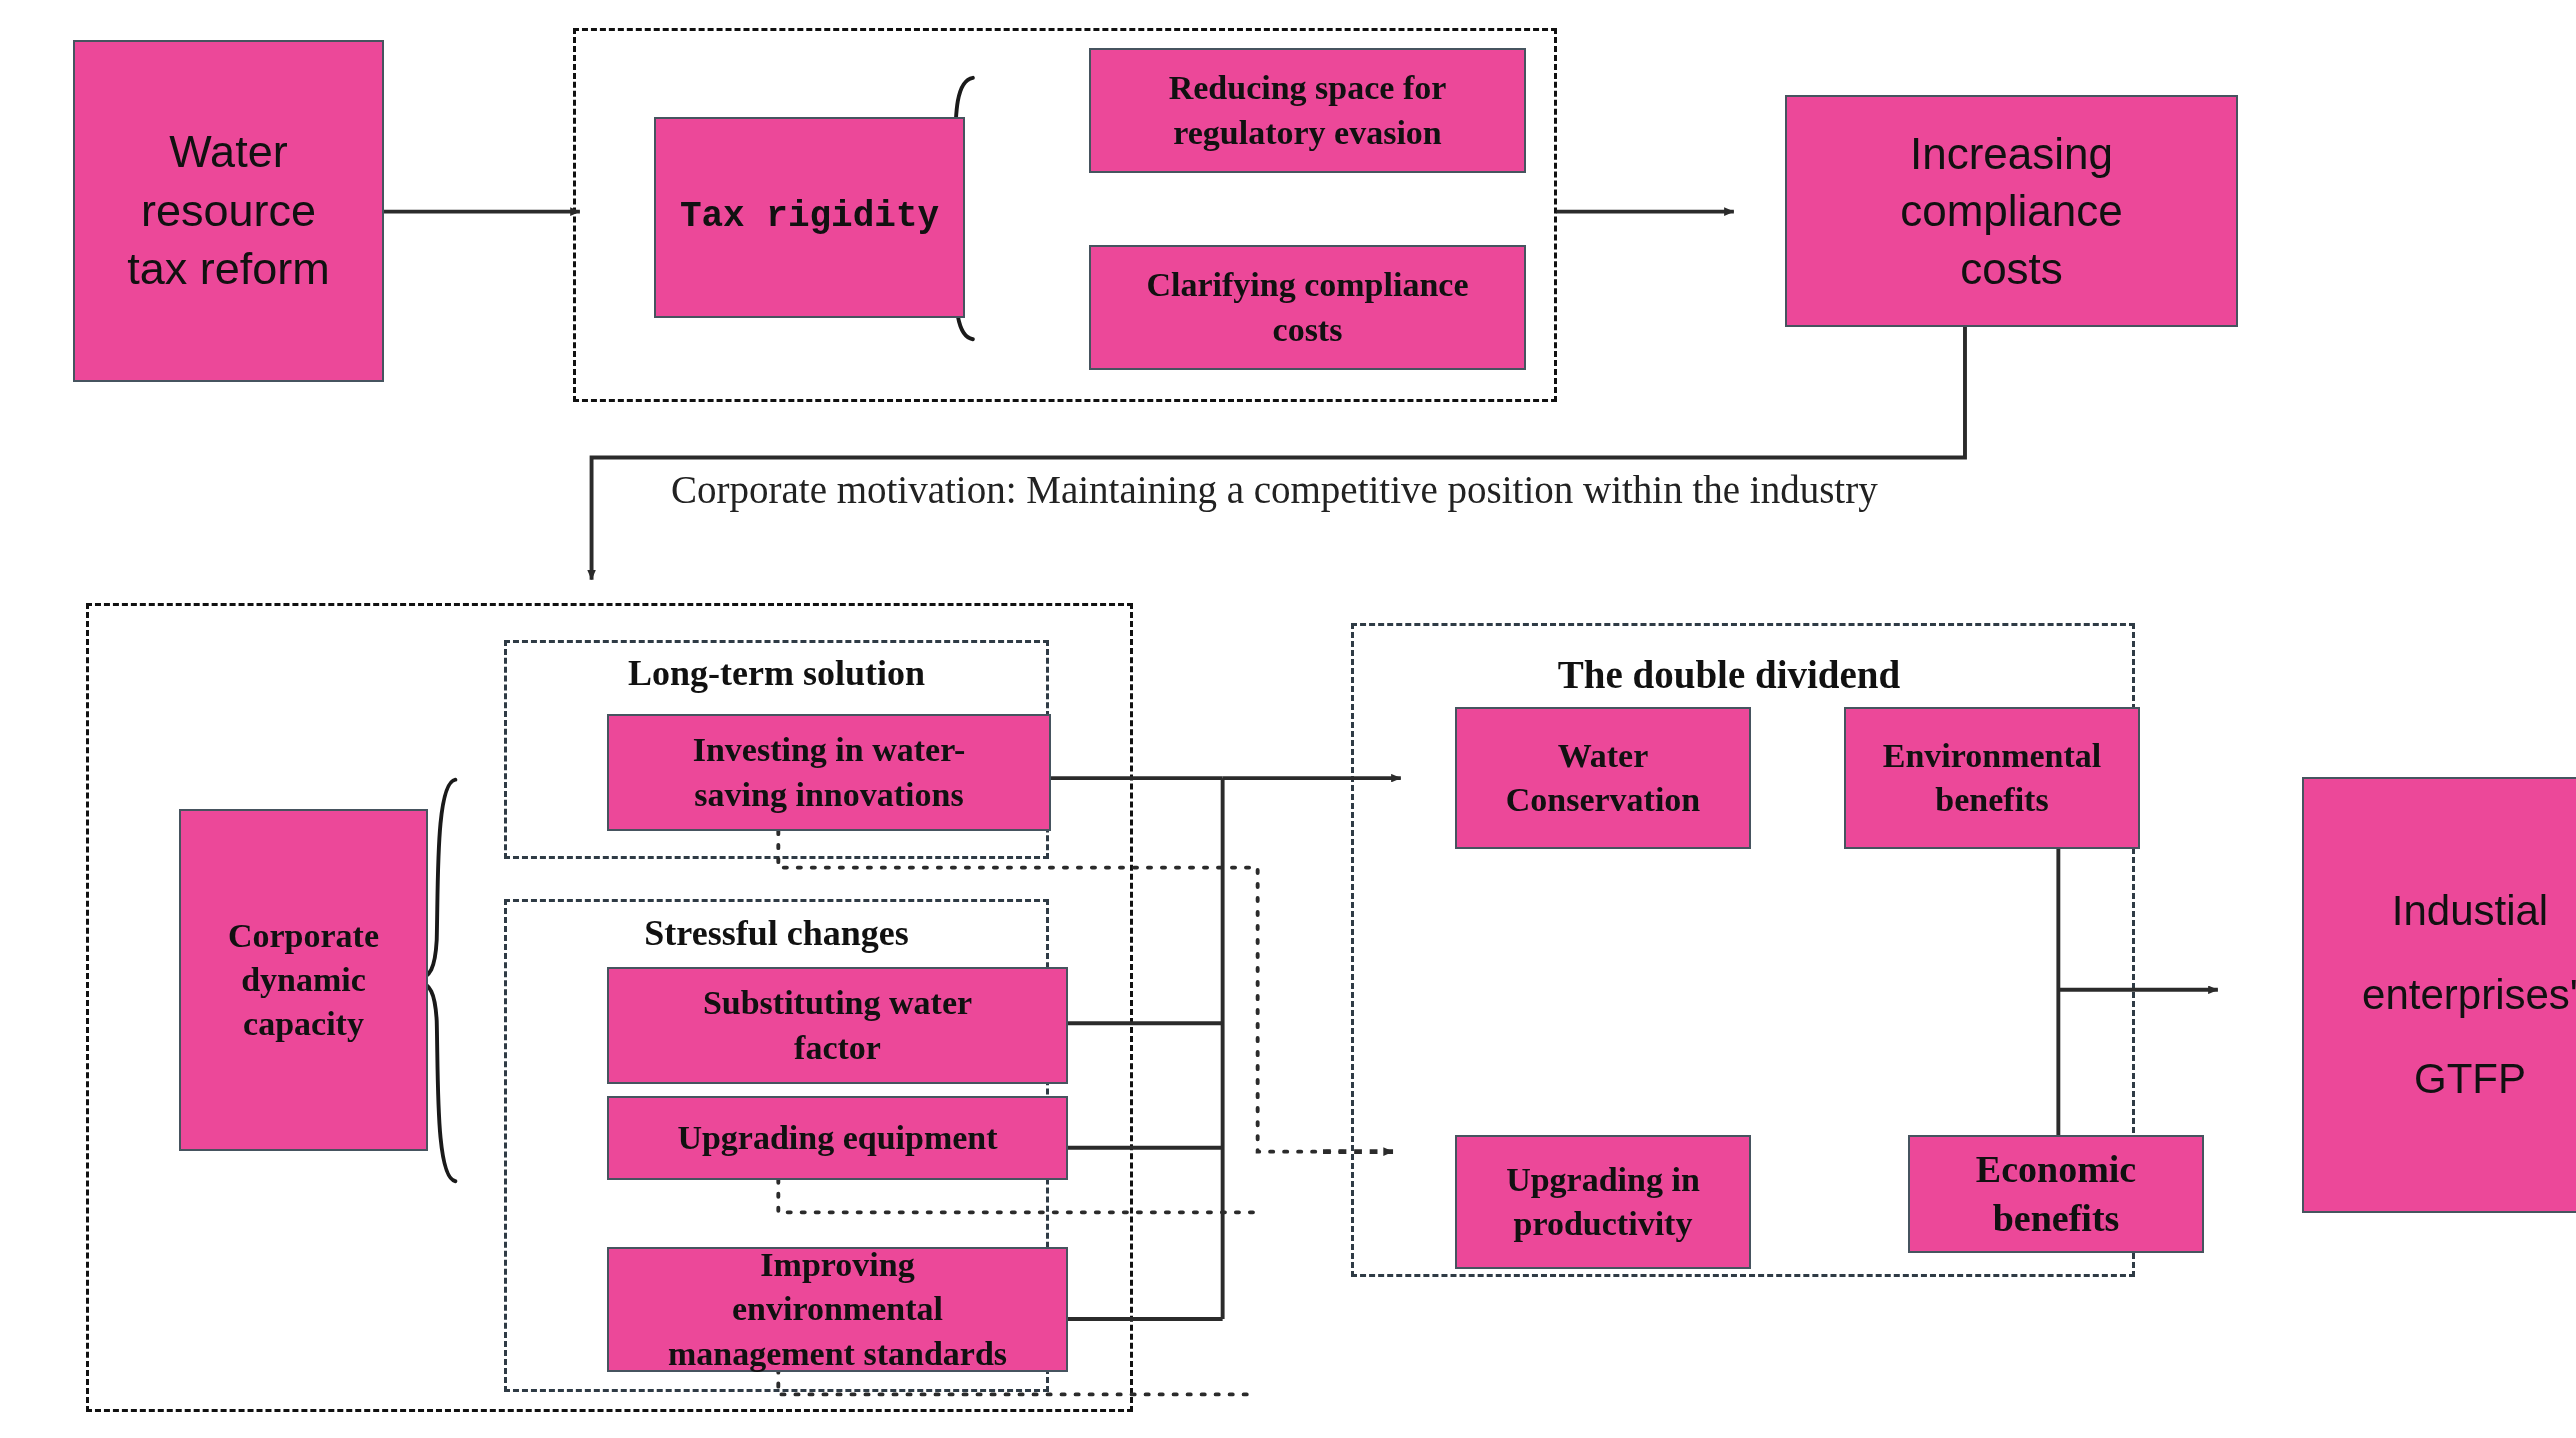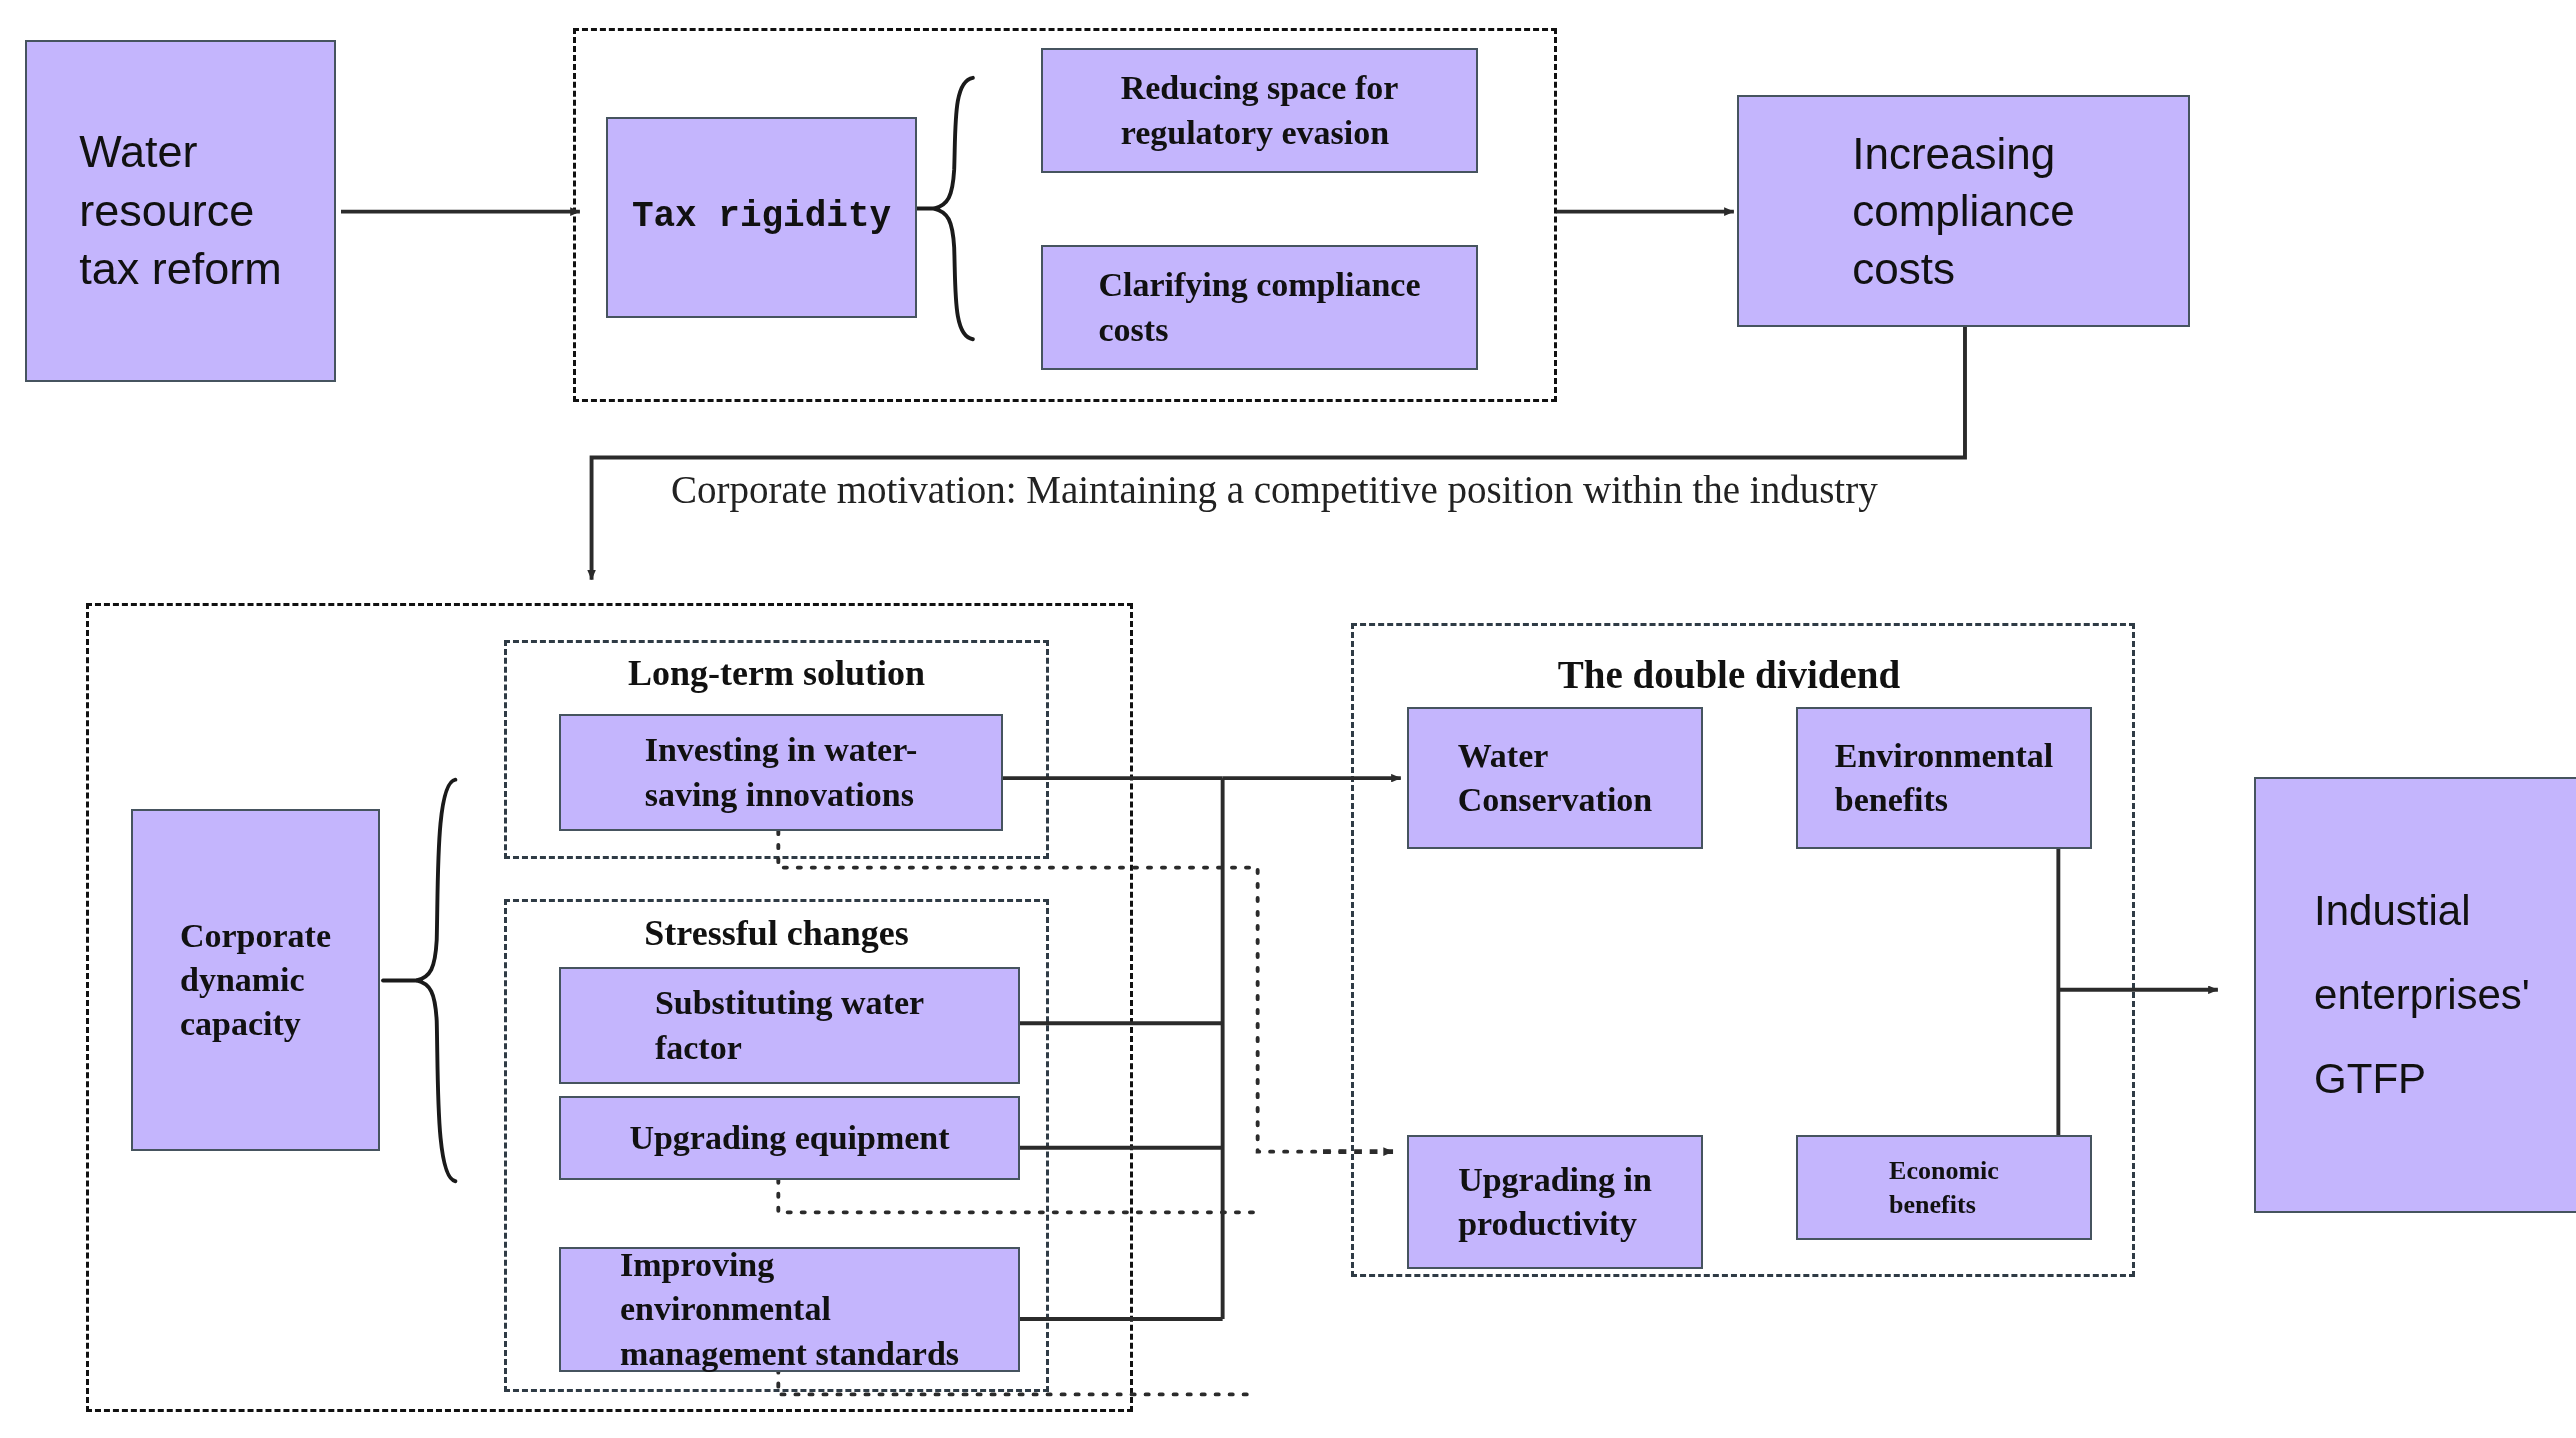--- a/index.html
+++ b/index.html
@@ -20,28 +20,30 @@
     position: absolute;
     left: 0; top: 0;
     width: 2576px;
     height: 1438px;
     pointer-events: none;
   }
   
   .nodebox {
     position: absolute;
     box-sizing: border-box;
-    background: #c4b5fd;
+    background: #ec4899;
     border: 2.3px solid #46545f;
     display: flex;
     align-items: center;
     justify-content: center;
+    text-align: center;
     color: #111111;
     line-height: 1.30;
     padding: 3.1px 6.2px;
+    margin-left: 48px;
   }
   .serif-bold {
     font-family: "Liberation Serif", "DejaVu Serif", serif;
     font-weight: bold;
   }
   .sans-reg {
     font-family: "Liberation Sans", "DejaVu Sans", sans-serif;
     font-weight: normal;
   }
   
@@ -194,21 +196,21 @@
 
   <div class="nodebox serif-bold" style="left:1407px; top:707px; width:296px; height:142px; font-size:34px; white-space:pre-line;">Water
 Conservation</div>
 
   <div class="nodebox serif-bold" style="left:1796px; top:707px; width:296px; height:142px; font-size:34px; white-space:pre-line;">Environmental
 benefits</div>
 
   <div class="nodebox serif-bold" style="left:1407px; top:1135px; width:296px; height:134px; font-size:34px; white-space:pre-line;">Upgrading in
 productivity</div>
 
-  <div class="nodebox serif-bold" style="left:1796px; top:1135px; width:296px; height:105px; font-size:26px; white-space:pre-line;">Economic
+  <div class="nodebox serif-bold" style="left:1860px; top:1135px; width:296px; height:118px; font-size:38px; white-space:pre-line;">Economic
 benefits</div>
 
   <div class="nodebox sans-reg" style="left:2254px; top:777px; width:336px; height:436px; font-size:42px; line-height:2.0; white-space:pre-line;">Industial
 enterprises'
 GTFP</div>
 
   <div class="grouptitle" style="left:504px; top:652px; width:545px; font-size:36px;">Long-term solution</div>
 
   <div class="grouptitle" style="left:504px; top:912px; width:545px; font-size:36px;">Stressful changes</div>
 

